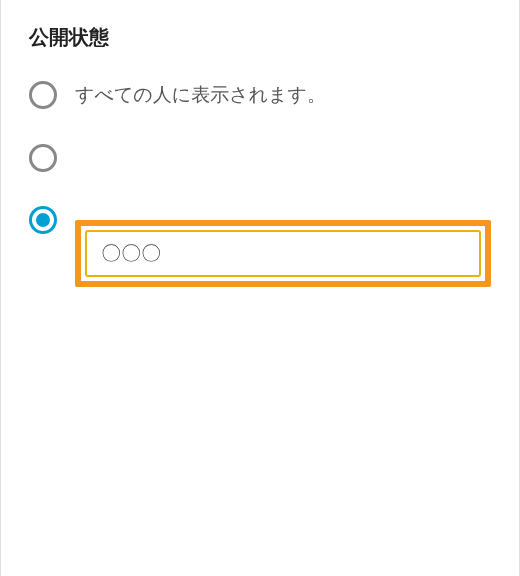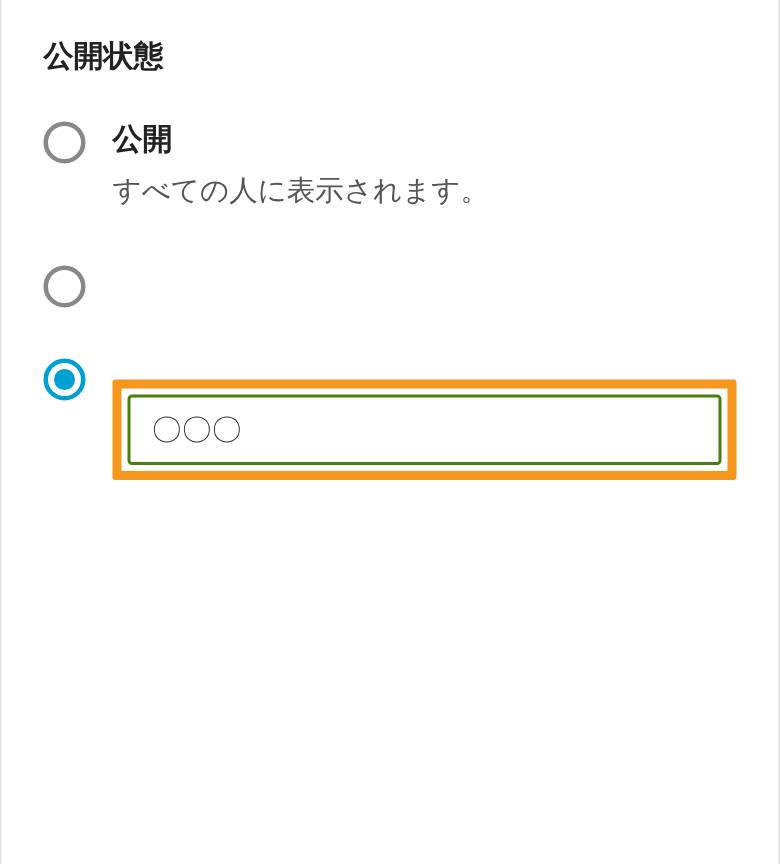--- a/index.html
+++ b/index.html
@@ -73,39 +73,38 @@
     .password-field-wrap {
       margin-top: 16px;
       border: 6px solid #f5961d;
       padding: 4px;
       border-radius: 2px;
     }
     .password-input {
       width: 100%;
       padding: 10px 14px;
       font-size: 20px;
-      border: 2px solid #4d7c0f;
+      border: 2px solid #eab308;
       border-radius: 3px;
       outline: none;
       color: #333333;
       font-family: inherit;
     }
   </style>
 </head>
 <body>
 
 <div>
   <div class="section-title">公開状態</div>
 
   <div class="radio-group">
 
     <div class="radio-option">
       <div class="radio-circle"></div>
       <div class="option-content">
-        <div class="option-title">公開</div>
         <div class="option-description">すべての人に表示されます。</div>
       </div>
     </div>
 
     <div class="radio-option">
       <div class="radio-circle"></div>
       <div class="option-content">
       </div>
     </div>
 

